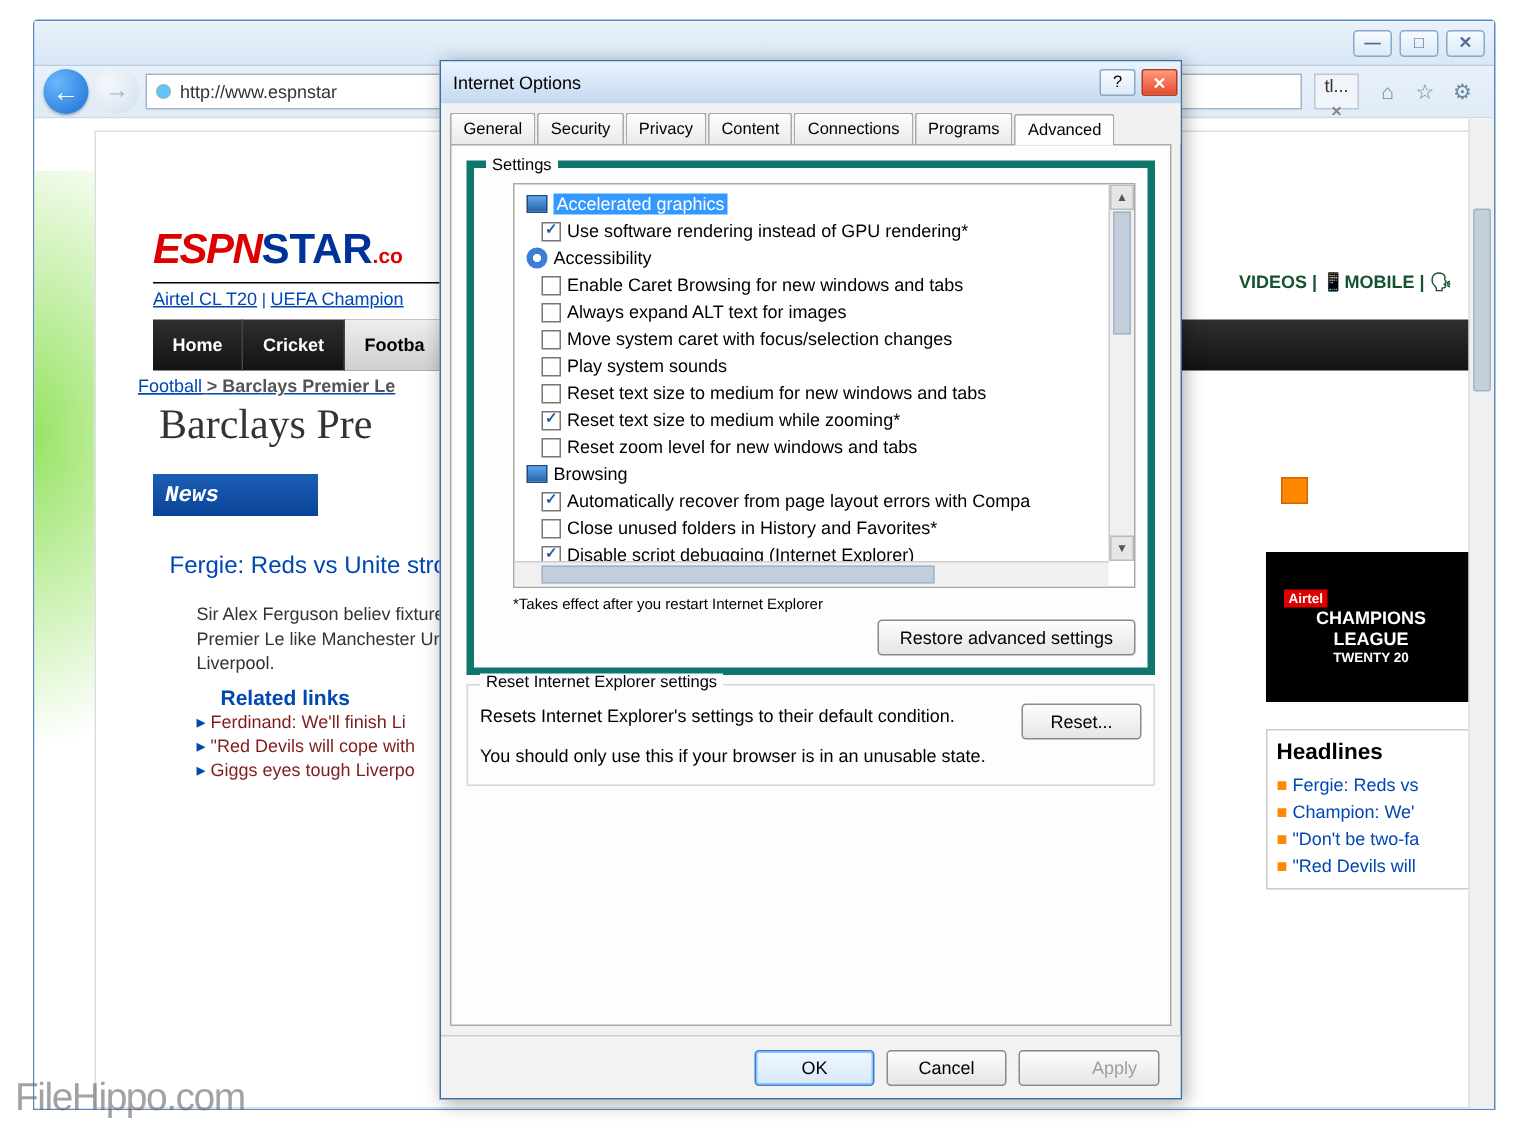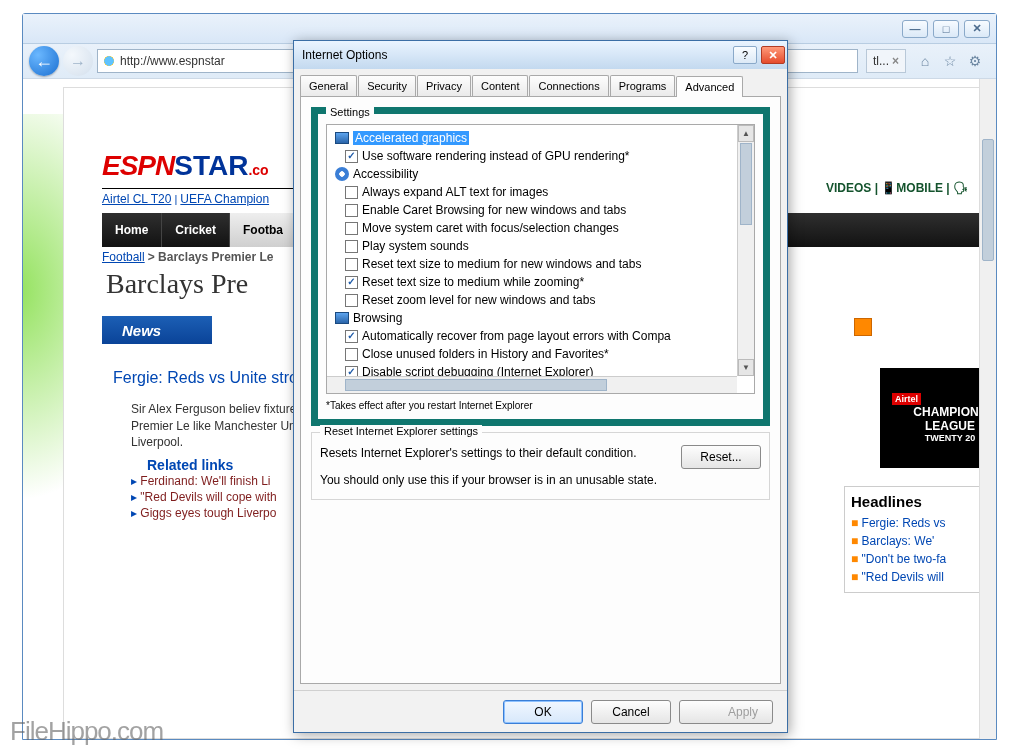--- a/index.html
+++ b/index.html
@@ -10,21 +10,21 @@
 .titlebar { height:30px; background:linear-gradient(#eaf2fb,#d9e7f7); display:flex; justify-content:flex-end; align-items:center; padding-right:6px; gap:5px; border-bottom:1px solid #b8cde2;}
 .winbtn { width:26px; height:18px; border:1px solid #8aa9c9; border-radius:3px; background:linear-gradient(#f7fbff,#dbe9f7); display:flex; align-items:center; justify-content:center; color:#4d6c8e; font-weight:bold; font-size:11px; cursor:default;}
 .toolbar { height:35px; background:linear-gradient(#e9f1fa,#dfebf7); display:flex; align-items:center; padding:0 6px; gap:4px; border-bottom:1px solid #cdd9e6;}
 .navback, .navfwd { width:30px; height:30px; border-radius:50%; display:flex; align-items:center; justify-content:center; }
 .navback { background:radial-gradient(circle at 30% 30%,#6bb8ff,#1a6fd1); color:#fff; font-size:18px; box-shadow:0 1px 2px rgba(0,0,0,.3);}
 .navfwd { background:radial-gradient(circle at 30% 30%,#f4f8fc,#d4e0ed); color:#9fb4c9; font-size:16px;}
 .addr-wrap { flex:1; display:flex; align-items:center; background:#fff; border:1px solid #9fb4c9; height:24px; padding:0 4px; gap:4px;}
 .ie-ico { width:14px; height:14px; background:radial-gradient(circle,#5fc3ff 45%,#ffcc33 50%,transparent 53%); border-radius:50%; position:relative;}
 .addr { flex:1; color:#333; white-space:nowrap; overflow:hidden; text-overflow:ellipsis;}
 .tabstrip { display:flex; align-items:center; gap:2px; margin-left:4px;}
-.tab { height:24px; border:1px solid #b8c8d8; background:#f1f5fa; display:flex; align-items:center; padding:0 6px; gap:3px; max-width:62px; font-size:11px; color:#333;}
+.tab { height:24px; border:1px solid #b8c8d8; background:#f1f5fa; display:flex; align-items:center; padding:0 6px; gap:3px; max-width:62px; font-size:11px; color:#333;flex-direction:column;}
 .tab .x { color:#888; font-weight:bold;}
 .tb-icons { display:flex; gap:7px; padding:0 6px;}
 .tb-icons span { width:18px; height:18px; display:flex; align-items:center; justify-content:center; color:#6b86a1; font-size:14px;}
 
 
 .content { flex:1; position:relative; overflow:hidden; background:#fff;}
 .page { position:absolute; left:40px; top:8px; right:0; bottom:0; background:#fff; border:1px solid #ddd;}
 .vscroll { position:absolute; right:0; top:0; bottom:0; width:17px; background:#f0f0f0; border-left:1px solid #ddd;}
 .vscroll::before { content:""; position:absolute; left:2px; right:2px; top:60px; height:120px; background:#c2cfdb; border:1px solid #9fb4c9; border-radius:2px;}
 
@@ -32,58 +32,58 @@
 .logo { position:absolute; left:38px; top:62px; font-family:Arial; }
 .logo .es { color:#d00; font-size:28px; font-weight:900; font-style:italic; letter-spacing:-1px;text-align:center;}
 .logo .star { color:#003399; font-size:28px; font-weight:700;}
 .logo .com { color:#d00; font-size:14px; font-weight:700;}
 .logolinks { position:absolute; left:38px; top:100px; font-size:11px; color:#0047b3; border-top:1px solid #000; padding-top:3px; width:230px;}
 .logolinks a { text-decoration:underline; color:#0047b3;}
 .navbar { position:absolute; left:38px; top:125px; height:34px; width:986px; background:linear-gradient(#2f2f2f,#121212); display:flex; align-items:center;}
 .nitem { color:#fff; font-weight:bold; padding:0 13px; height:100%; display:flex; align-items:center; border-right:1px solid #444;}
 .nitem.active { background:linear-gradient(#eee,#cfcfcf); color:#000;}
 .op { margin-left:auto;}
-.breadcrumb { position:absolute; left:38px; top:162px; font-size:11px; color:#0047b3;}
+.breadcrumb { position:absolute; left:28px; top:162px; font-size:11px; color:#0047b3;text-decoration:underline;}
 .breadcrumb b { color:#555;}
 .pagetitle { position:absolute; left:42px; top:180px; font-size:28px; color:#333; font-family:Georgia,serif;}
-.news { position:absolute; left:38px; top:228px; width:110px; height:28px; background:linear-gradient(#1c5fb5,#0a4398); color:#fff; font-size:15px; font-weight:bold; display:flex; align-items:center; padding-left:20px; font-style:italic;}
+.news { position:absolute; left:38px; top:228px; width:110px; height:28px; background:linear-gradient(#1c5fb5,#0a4398); color:#fff; font-size:15px; font-weight:bold; display:flex; align-items:center; padding-left:8px; font-style:italic;font-family:Liberation Mono, monospace;}
 .newsbar { position:absolute; left:38px; top:228px; width:860px; height:28px; background:linear-gradient(#0a4398,#052d6e); z-index:-1;}
 .nbicon { position:absolute; left:790px; top:230px; width:18px; height:18px; background:#f80; border:1px solid #c60;}
 .nbtxt { position:absolute; left:815px; top:234px; color:#fff; font-size:12px; font-weight:bold;}
 .story { position:absolute; left:49px; top:280px; width:260px;}
 .story h3 { color:#0047b3; font-size:16px; font-weight:normal; line-height:1.3;}
 .story p { color:#333; font-size:12px; margin:12px 0 6px 18px; line-height:1.4;}
 .story .rel { color:#0047b3; font-weight:bold; font-size:14px; margin-left:34px;}
 .story ul { list-style:none; margin-left:18px;}
 .story li { color:#7f1d1d; font-size:12px; padding:1px 0;}
 .story li::before { content:"▸ "; color:#0047b3;}
 
 .rcard { position:absolute; left:780px; top:280px; width:140px;}
-.adbox { width:140px; height:100px; background:#000; color:#fff; display:flex; flex-direction:column; align-items:center; justify-content:center; font-weight:bold; text-align:center; font-size:12px;margin-left:36px;}
+.adbox { width:140px; height:100px; background:#000; color:#fff; display:flex; flex-direction:column; align-items:center; justify-content:center; font-weight:bold; text-align:center; font-size:12px;}
 .adbox .air { background:#d00; color:#fff; font-size:9px; padding:1px 3px; align-self:flex-start; margin-left:12px;}
 .headbox { border:1px solid #ccc; margin-top:18px; padding:6px;}
 .headbox h4 { font-size:15px; color:#000; margin-bottom:4px;}
 .headbox ul { list-style:none;}
 .headbox li { font-size:12px; color:#0047b3; padding:2px 0; white-space:nowrap; overflow:hidden;}
 .headbox li::before { content:"■ "; color:#f80;}
 .rlinks { position:absolute; left:762px; top:93px; font-size:12px; color:#14532d; font-weight:bold;}
 .soccer { position:absolute; left:-25px; top:35px; width:90px; height:440px; background:radial-gradient(ellipse 200px 300px at 20% 40%,#93e25d,transparent 70%);}
 .watermark { position:absolute; left:10px; bottom:3px; font-size:26px; color:rgba(100,100,100,.6); font-weight:300; font-family:Arial; letter-spacing:-1px;}
 
 
 .dialog { position:absolute; left:293px; top:40px; width:495px; height:693px; background:#f1f1f1; border:1px solid #3b6ea5; box-shadow:2px 2px 12px rgba(0,0,0,.35); display:flex; flex-direction:column;}
 .dtitle { height:28px; background:linear-gradient(#eaf4ff,#c3d9ef); display:flex; align-items:center; padding-left:8px; color:#000; font-size:12px;}
 .dtitle span { flex:1;}
 .dbtn { width:24px; height:18px; border:1px solid #8aa9c9; margin:0 2px; display:flex; align-items:center; justify-content:center; background:linear-gradient(#f9fcff,#dce9f6); border-radius:2px; font-size:11px;}
 .dbtn.close { background:linear-gradient(#ff9a7a,#e54b2c); color:#fff; border-color:#b23b24; font-weight:bold;}
 .dtabs { display:flex; padding:6px 6px 0 6px; gap:1px; background:#f1f1f1;}
 .dtab { padding:4px 8px; border:1px solid #a9a9a9; border-bottom:none; background:linear-gradient(#fdfdfd,#eaeaea); font-size:11px; border-radius:2px 2px 0 0; position:relative;}
 .dtab.active { background:#fdfdfd; z-index:2; top:1px;}
 .dpanel { flex:1; margin:0 6px 6px 6px; border:1px solid #a9a9a9; background:#fdfdfd; padding:10px; display:flex; flex-direction:column;}
-.gbox { border:7px solid #0f766e; margin-bottom:6px; position:relative; padding:10px 8px 8px 8px;}
+.gbox { border:5px solid #0f766e; margin-bottom:6px; position:relative; padding:10px 8px 8px 26px;}
 .gbox > legend, .glegend { position:absolute; top:-8px; left:8px; background:#fdfdfd; padding:0 4px; font-size:11px;}
 .tree { background:#fff; border:1px solid #a9a9a9; height:270px; overflow:hidden; position:relative;}
 .tree-inner { padding:4px 2px;}
 .tnode { padding-left:16px; font-size:12px; line-height:18px; display:flex; align-items:center; gap:4px;}
 .tcat { padding-left:6px; font-size:12px; display:flex; align-items:center; gap:4px; height:18px;}
 .tcat.sel span.lbl { background:#3399ff; color:#fff; padding:0 2px;}
 .ico-dsp { width:14px; height:12px; background:linear-gradient(#5da4ee,#2a65aa); border:1px solid #1a4a80;}
 .ico-acc { width:14px; height:14px; border-radius:50%; background:radial-gradient(circle,#fff 25%,#3a7ed6 30%);}
 .cb { width:13px; height:13px; border:1px solid #767676; background:#fff; display:flex; align-items:center; justify-content:center; font-size:10px; color:#1e5aa8; font-weight:bold;}
 .tsb { position:absolute; right:0; top:0; bottom:17px; width:17px; background:#f0f0f0; border-left:1px solid #ccc;}
@@ -171,21 +171,21 @@
         <div class="adbox">
           <span class="air">Airtel</span>
           <span>CHAMPIONS</span>
           <span>LEAGUE</span>
           <span style="font-size:9px">TWENTY 20</span>
         </div>
         <div class="headbox">
           <h4>Headlines</h4>
           <ul>
             <li>Fergie: Reds vs</li>
-            <li>Barclays: We'</li>
+            <li>Champion: We'</li>
             <li>"Don't be two-fa</li>
             <li>"Red Devils will</li>
           </ul>
         </div>
       </div>
     </div>
     <div class="vscroll"></div>
   </div>
 </div>
 
@@ -218,25 +218,25 @@
           <div class="tnode">
               <span class="cb">✓</span>
               <span>Use software rendering instead of GPU rendering*</span>
             </div>
           <div class="tcat">
             <span class="ico-acc"></span>
             <span>Accessibility</span>
           </div>
           <div class="tnode">
               <span class="cb"></span>
+              <span>Enable Caret Browsing for new windows and tabs</span>
+            </div>
+          <div class="tnode">
+              <span class="cb"></span>
               <span>Always expand ALT text for images</span>
-            </div>
-          <div class="tnode">
-              <span class="cb"></span>
-              <span>Enable Caret Browsing for new windows and tabs</span>
             </div>
           <div class="tnode">
               <span class="cb"></span>
               <span>Move system caret with focus/selection changes</span>
             </div>
           <div class="tnode">
               <span class="cb"></span>
               <span>Play system sounds</span>
             </div>
           <div class="tnode">
@@ -268,20 +268,23 @@
               <span>Disable script debugging (Internet Explorer)</span>
             </div>
         </div>
         <div class="tsb">
             <div class="tsb-up">▲</div>
             <div class="tsb-dn">▼</div>
           </div>
         <div class="hsb"></div>
       </div>
       <div class="note">*Takes effect after you restart Internet Explorer</div>
+      <div class="btnrow">
+          <div class="btn">Restore advanced settings</div>
+        </div>
     </div>
 
     <div class="resetgroup">
       <span class="glegend">Reset Internet Explorer settings</span>
       <div class="resettxt">
         <div>Resets Internet Explorer's settings to their default condition.</div>
         <div style="height:10px"></div>
         <div>You should only use this if your browser is in an unusable state.</div>
       </div>
       <div class="btn" style="align-self:flex-start">Reset...</div>

